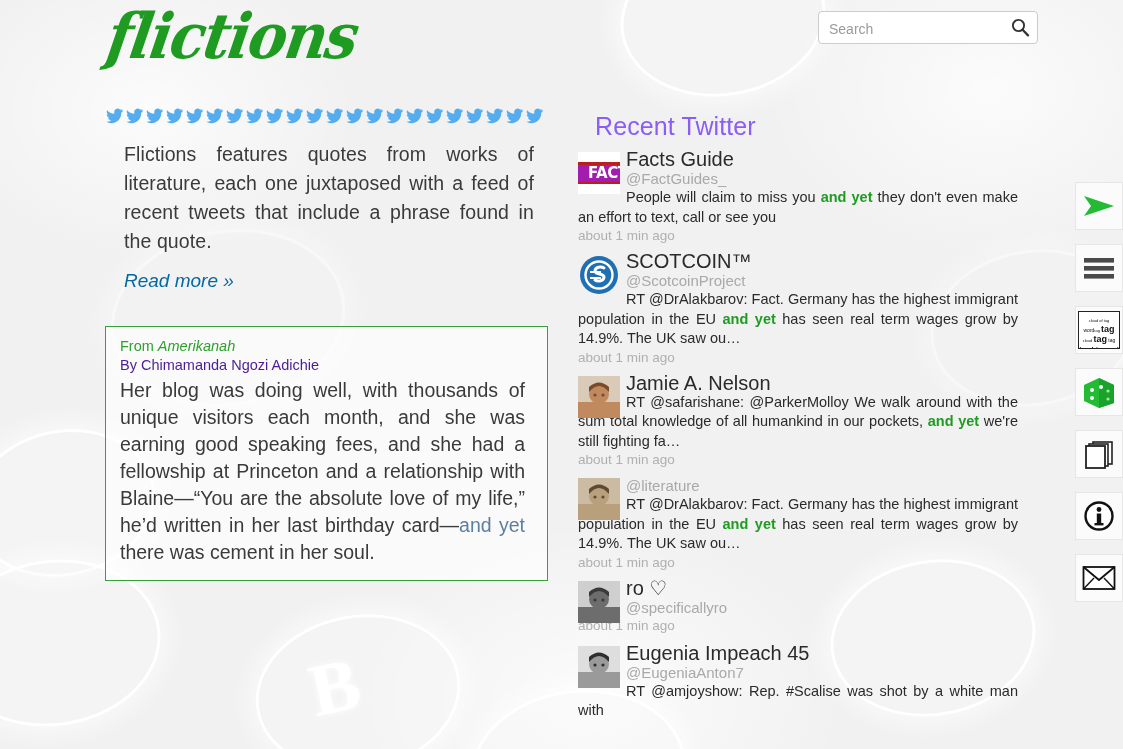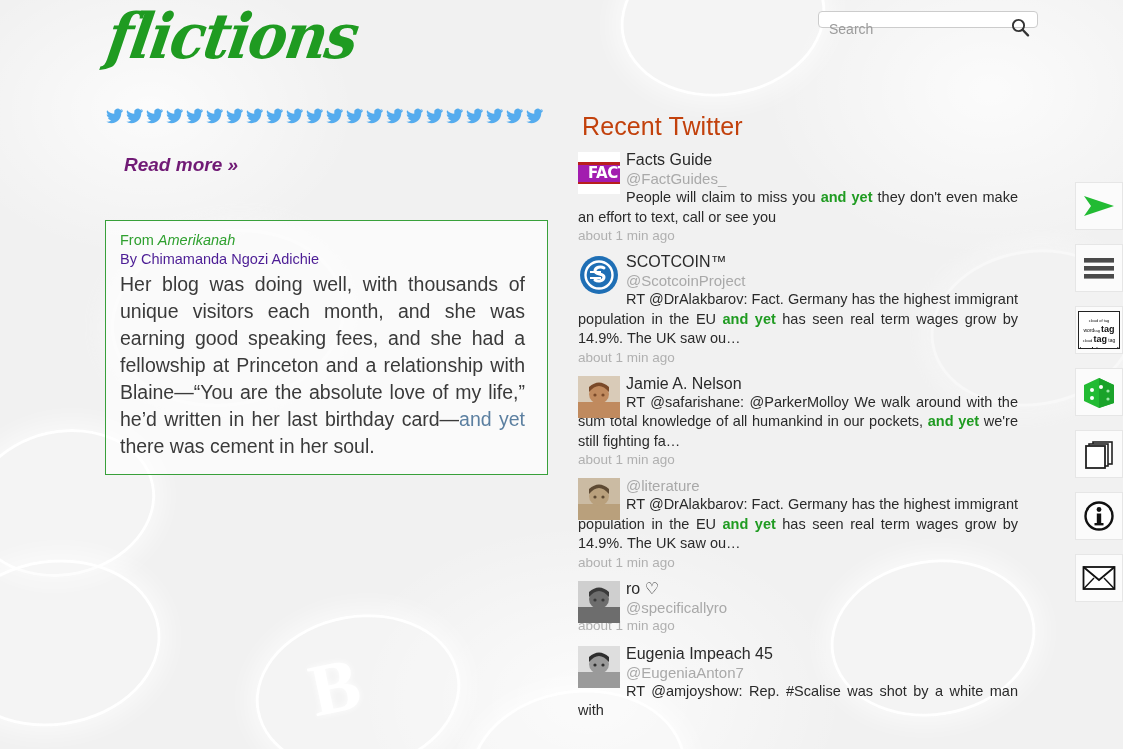--- a/index.html
+++ b/index.html
@@ -68,21 +68,21 @@
     font-size: 58px;
     letter-spacing: -2px;
     transform: skewX(-9deg) scaleY(1.08);
     user-select: none;
   }
   #search-wrap {
     position: absolute;
     left: 818px;
     top: 11px;
     width: 220px;
-    height: 17px;
+    height: 33px;
     background: #fff;
     border: 1px solid #ccc;
     border-radius: 4px;
     box-sizing: border-box;
   }
   #search-input {
     position: absolute;
     left: 8px; top: 0;
     width: 180px;
     height: 31px;
@@ -125,25 +125,25 @@
   #intro {
     font-size: 19.5px;
     line-height: 29px;
     color: #3a3a3a;
     text-align: justify;
     padding: 0 17px 0 19px;
     letter-spacing: 0.1px;
   }
   #read-more {
     display: inline-block;
-    margin: 14px 0 12px 19px;
+    margin: 14px 0 2px 19px;
     font-size: 19px;
     font-style: italic;
-    font-weight: bold;
-    color: #701a75;
+    font-weight: normal;
+    color: #0369a1;
     text-decoration: none;
     cursor: pointer;
   }
 
   #quote-box {
     margin-top: 32px;
     border: 1.5px solid #38a03a;
     background: rgba(255,255,255,0.62);
     padding: 10px 22px 14px 14px;
     box-sizing: border-box;
@@ -173,41 +173,41 @@
   
   #right-col {
     position: absolute;
     left: 578px;
     top: 112px;
     width: 440px;
   }
   #twitter-title {
     font-size: 25px;
     font-weight: normal;
-    color: #c2410c;
-    margin: 0 0 9px 4px;
+    color: #8b5cf6;
+    margin: 0 0 9px 17px;
     letter-spacing: 0.1px;
   }
   .tweet {
     position: relative;
     margin-bottom: 9px;
     min-height: 56px;
   }
   .tweet .avatar {
     position: absolute;
     left: 0; top: 2px;
     width: 42px; height: 42px;
     overflow: hidden;
   }
   .tweet .names {
     margin-left: 48px;
     line-height: 19px;
   }
   .tweet .name {
-    font-size: 16px;
+    font-size: 20px;
     color: #2a2a2a;
   }
   .tweet .handle {
     font-size: 15px;
     color: #a9a9a9;
   }
   .tweet .body {
     font-size: 14.5px;
     line-height: 19.5px;
     color: #2a2a2a;
@@ -362,20 +362,21 @@
         </svg><svg width="20" height="18" viewBox="0 0 17 17">
           <path d="M16 3.1c-.6.3-1.2.4-1.9.5.7-.4 1.2-1 1.4-1.8-.6.4-1.3.7-2.1.8A3.3 3.3 0 0 0 7.8 5.6c0 .3 0 .5.1.8-2.7-.1-5.2-1.4-6.8-3.4-.3.5-.4 1-.4 1.6 0 1.1.6 2.1 1.5 2.7-.5 0-1-.2-1.5-.4 0 1.6 1.1 2.9 2.6 3.2-.3.1-.6.1-.9.1-.2 0-.4 0-.6-.1.4 1.3 1.6 2.3 3.1 2.3A6.7 6.7 0 0 1 0 13.8a9.4 9.4 0 0 0 5 1.5c6.1 0 9.4-5 9.4-9.4v-.4c.6-.5 1.2-1.1 1.6-1.8z" fill="#55acee"></path>
         </svg><svg width="20" height="18" viewBox="0 0 17 17">
           <path d="M16 3.1c-.6.3-1.2.4-1.9.5.7-.4 1.2-1 1.4-1.8-.6.4-1.3.7-2.1.8A3.3 3.3 0 0 0 7.8 5.6c0 .3 0 .5.1.8-2.7-.1-5.2-1.4-6.8-3.4-.3.5-.4 1-.4 1.6 0 1.1.6 2.1 1.5 2.7-.5 0-1-.2-1.5-.4 0 1.6 1.1 2.9 2.6 3.2-.3.1-.6.1-.9.1-.2 0-.4 0-.6-.1.4 1.3 1.6 2.3 3.1 2.3A6.7 6.7 0 0 1 0 13.8a9.4 9.4 0 0 0 5 1.5c6.1 0 9.4-5 9.4-9.4v-.4c.6-.5 1.2-1.1 1.6-1.8z" fill="#55acee"></path>
         </svg><svg width="20" height="18" viewBox="0 0 17 17">
           <path d="M16 3.1c-.6.3-1.2.4-1.9.5.7-.4 1.2-1 1.4-1.8-.6.4-1.3.7-2.1.8A3.3 3.3 0 0 0 7.8 5.6c0 .3 0 .5.1.8-2.7-.1-5.2-1.4-6.8-3.4-.3.5-.4 1-.4 1.6 0 1.1.6 2.1 1.5 2.7-.5 0-1-.2-1.5-.4 0 1.6 1.1 2.9 2.6 3.2-.3.1-.6.1-.9.1-.2 0-.4 0-.6-.1.4 1.3 1.6 2.3 3.1 2.3A6.7 6.7 0 0 1 0 13.8a9.4 9.4 0 0 0 5 1.5c6.1 0 9.4-5 9.4-9.4v-.4c.6-.5 1.2-1.1 1.6-1.8z" fill="#55acee"></path>
         </svg><svg width="20" height="18" viewBox="0 0 17 17">
           <path d="M16 3.1c-.6.3-1.2.4-1.9.5.7-.4 1.2-1 1.4-1.8-.6.4-1.3.7-2.1.8A3.3 3.3 0 0 0 7.8 5.6c0 .3 0 .5.1.8-2.7-.1-5.2-1.4-6.8-3.4-.3.5-.4 1-.4 1.6 0 1.1.6 2.1 1.5 2.7-.5 0-1-.2-1.5-.4 0 1.6 1.1 2.9 2.6 3.2-.3.1-.6.1-.9.1-.2 0-.4 0-.6-.1.4 1.3 1.6 2.3 3.1 2.3A6.7 6.7 0 0 1 0 13.8a9.4 9.4 0 0 0 5 1.5c6.1 0 9.4-5 9.4-9.4v-.4c.6-.5 1.2-1.1 1.6-1.8z" fill="#55acee"></path>
         </svg></div>
 
+    <div id="intro">Flictions features quotes from works of literature, each one juxtaposed with a feed of recent tweets that include a phrase found in the quote.</div>
 
     <a id="read-more">Read more »</a>
 
     <div id="quote-box">
       <div class="quote-from">
         <span>From </span><span class="work">Amerikanah</span>
       </div>
       <div class="quote-by">
         <span>By </span><span>Chimamanda Ngozi Adichie</span>
       </div>

